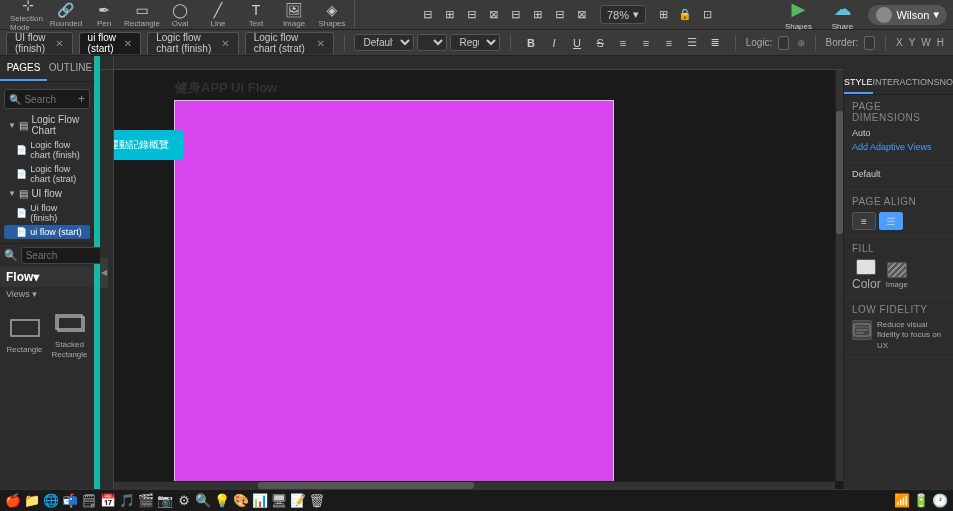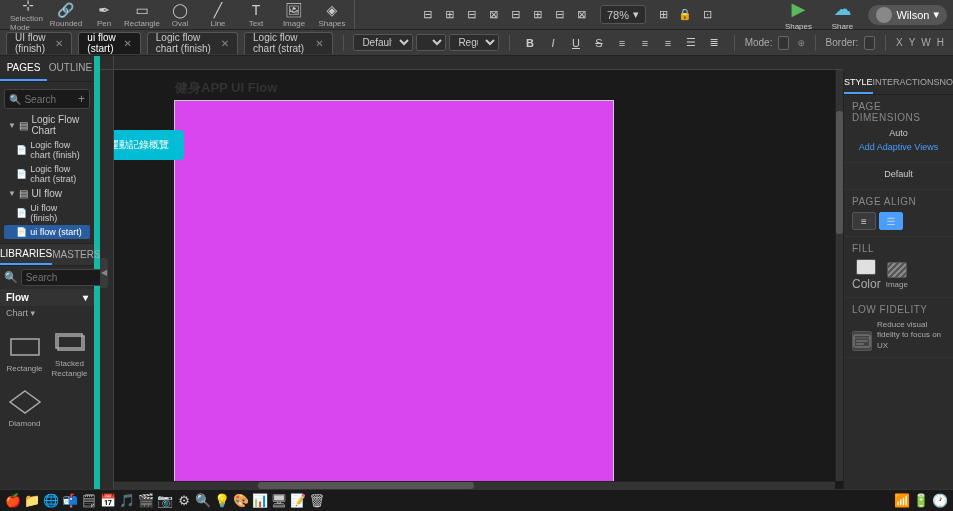--- a/index.html
+++ b/index.html
@@ -270,25 +270,25 @@
       width: 16px;
       height: 16px;
       display: flex;
       align-items: center;
       justify-content: center;
     }
 
     .lib-dropdown {
       display: flex;
       align-items: center;
-      justify-content: space-between;
+      justify-content: flex-start;
       padding: 3px 6px;
       background: #333;
       cursor: pointer;
-      font-size: 10px;
+      font-size: 12px;
       color: #fff;
       font-weight: bold;
     }
 
     .flow-sublabel {
       display: flex;
       align-items: center;
       padding: 2px 6px;
       font-size: 9px;
       color: #aaa;
@@ -420,21 +420,21 @@
     .right-section-title {
       font-size: 10px;
       color: #888;
       text-transform: uppercase;
       margin-bottom: 5px;
       letter-spacing: 0.5px;
     }
     .prop-row {
       display: flex;
       align-items: center;
-      justify-content: center;
+      justify-content: flex-start;
       margin-bottom: 4px;
     }
     .prop-value { font-size: 9px; color: #ccc; }
     .prop-btn {
       font-size: 9px;
       color: #4a9eff;
       cursor: pointer;
     }
     .fill-row {
       display: flex;
@@ -447,21 +447,21 @@
       border-radius: 2px;
       border: 1px solid #555;
       cursor: pointer;
     }
     .fill-swatch.image-swatch {
       background: linear-gradient(135deg, #888 25%, #555 25%, #555 50%, #888 50%, #888 75%, #555 75%);
       background-size: 6px 6px;
     }
     .fidelity-row {
       display: flex;
-      align-items: flex-end;
+      align-items: flex-start;
       gap: 5px;
     }
     .fidelity-icon {
       width: 24px;
       height: 20px;
       background: #444;
       border: 1px solid #555;
       border-radius: 2px;
       display: flex;
       align-items: center;
@@ -643,21 +643,21 @@
       </div>
     <div class="fmt-btn">≡</div>
     <div class="fmt-btn">≡</div>
     <div class="fmt-btn">≡</div>
     <div class="fmt-btn">☰</div>
     <div class="fmt-btn">≣</div>
   </div>
 
   <div class="toolbar-sep"></div>
 
-  <span class="fill-label">Mode:</span>
+  <span class="fill-label">Logic:</span>
   <div style="width:16px;height:14px;background:#333;border:1px solid #666;border-radius:2px;cursor:pointer;"></div>
   <span style="margin-left:2px;font-size:9px;color:#888;">⊕</span>
 
   <div class="toolbar-sep"></div>
 
   <span class="border-label">Border:</span>
   <div style="width:16px;height:14px;background:#333;border:1px solid #666;border-radius:2px;cursor:pointer;"></div>
 
   <div class="toolbar-sep"></div>
 
@@ -715,44 +715,36 @@
       <div class="tree-item tree-indent">
         <span style="font-size:9px;">📄</span>
         <span style="font-size:9px;">Ui flow (finish)</span>
       </div>
       <div class="tree-item tree-indent selected">
         <span style="font-size:9px;">📄</span>
         <span style="font-size:9px;">ui flow (start)</span>
       </div>
     </div>
 
-    <div class="lib-tabs">
-      <div class="lib-tab active">
-        <span>LIBRARIES</span>
-      </div>
-      <div class="lib-tab">
-        <span>MASTERS</span>
-      </div>
-    </div>
 
     <div class="lib-search-row">
       <span class="lib-search-icon">🔍</span>
       <input class="lib-search" type="text" placeholder="Search" style="">
       <div class="lib-action-btn">+</div>
       <div class="lib-action-btn">↑</div>
       <div class="lib-action-btn">⋯</div>
     </div>
 
     <div class="lib-dropdown">
       <span>Flow</span>
       <span>▾</span>
     </div>
 
     <div class="flow-sublabel">
-      <span>Chart ▾</span>
+      <span>Views ▾</span>
     </div>
 
     <div class="lib-section">
       <div class="shape-grid">
 
         <div class="shape-item">
           <svg class="shape-svg" viewBox="0 0 36 28">
             <rect x="4" y="6" width="28" height="16" rx="0" fill="none" stroke="#aaa" stroke-width="1.5"></rect>
           </svg>
           <span class="shape-name">Rectangle</span>
@@ -762,26 +754,20 @@
           <svg class="shape-svg" viewBox="0 0 36 28">
             <rect x="6" y="8" width="26" height="14" fill="none" stroke="#aaa" stroke-width="1.5"></rect>
             <rect x="4" y="6" width="26" height="14" fill="none" stroke="#aaa" stroke-width="1.5"></rect>
           </svg>
           <span class="shape-name">Stacked Rectangle</span>
         </div>
 
 
 
 
-        <div class="shape-item">
-          <svg class="shape-svg" viewBox="0 0 36 28">
-            <polygon points="18,3 33,14 18,25 3,14" fill="none" stroke="#aaa" stroke-width="1.5"></polygon>
-          </svg>
-          <span class="shape-name">Diamond</span>
-        </div>
 
       </div>
     </div>
   </div>
 
   <div class="canvas-area">
 
     <div class="ruler-h">
       <div style="width:14px;height:100%;background:#2c2c2c;border-right:1px solid #444;flex-shrink:0;"></div>
       <div style="position:relative;flex:1;height:100;display:flex;align-items:flex-end;padding-bottom:1px;overflow:hidden;">

